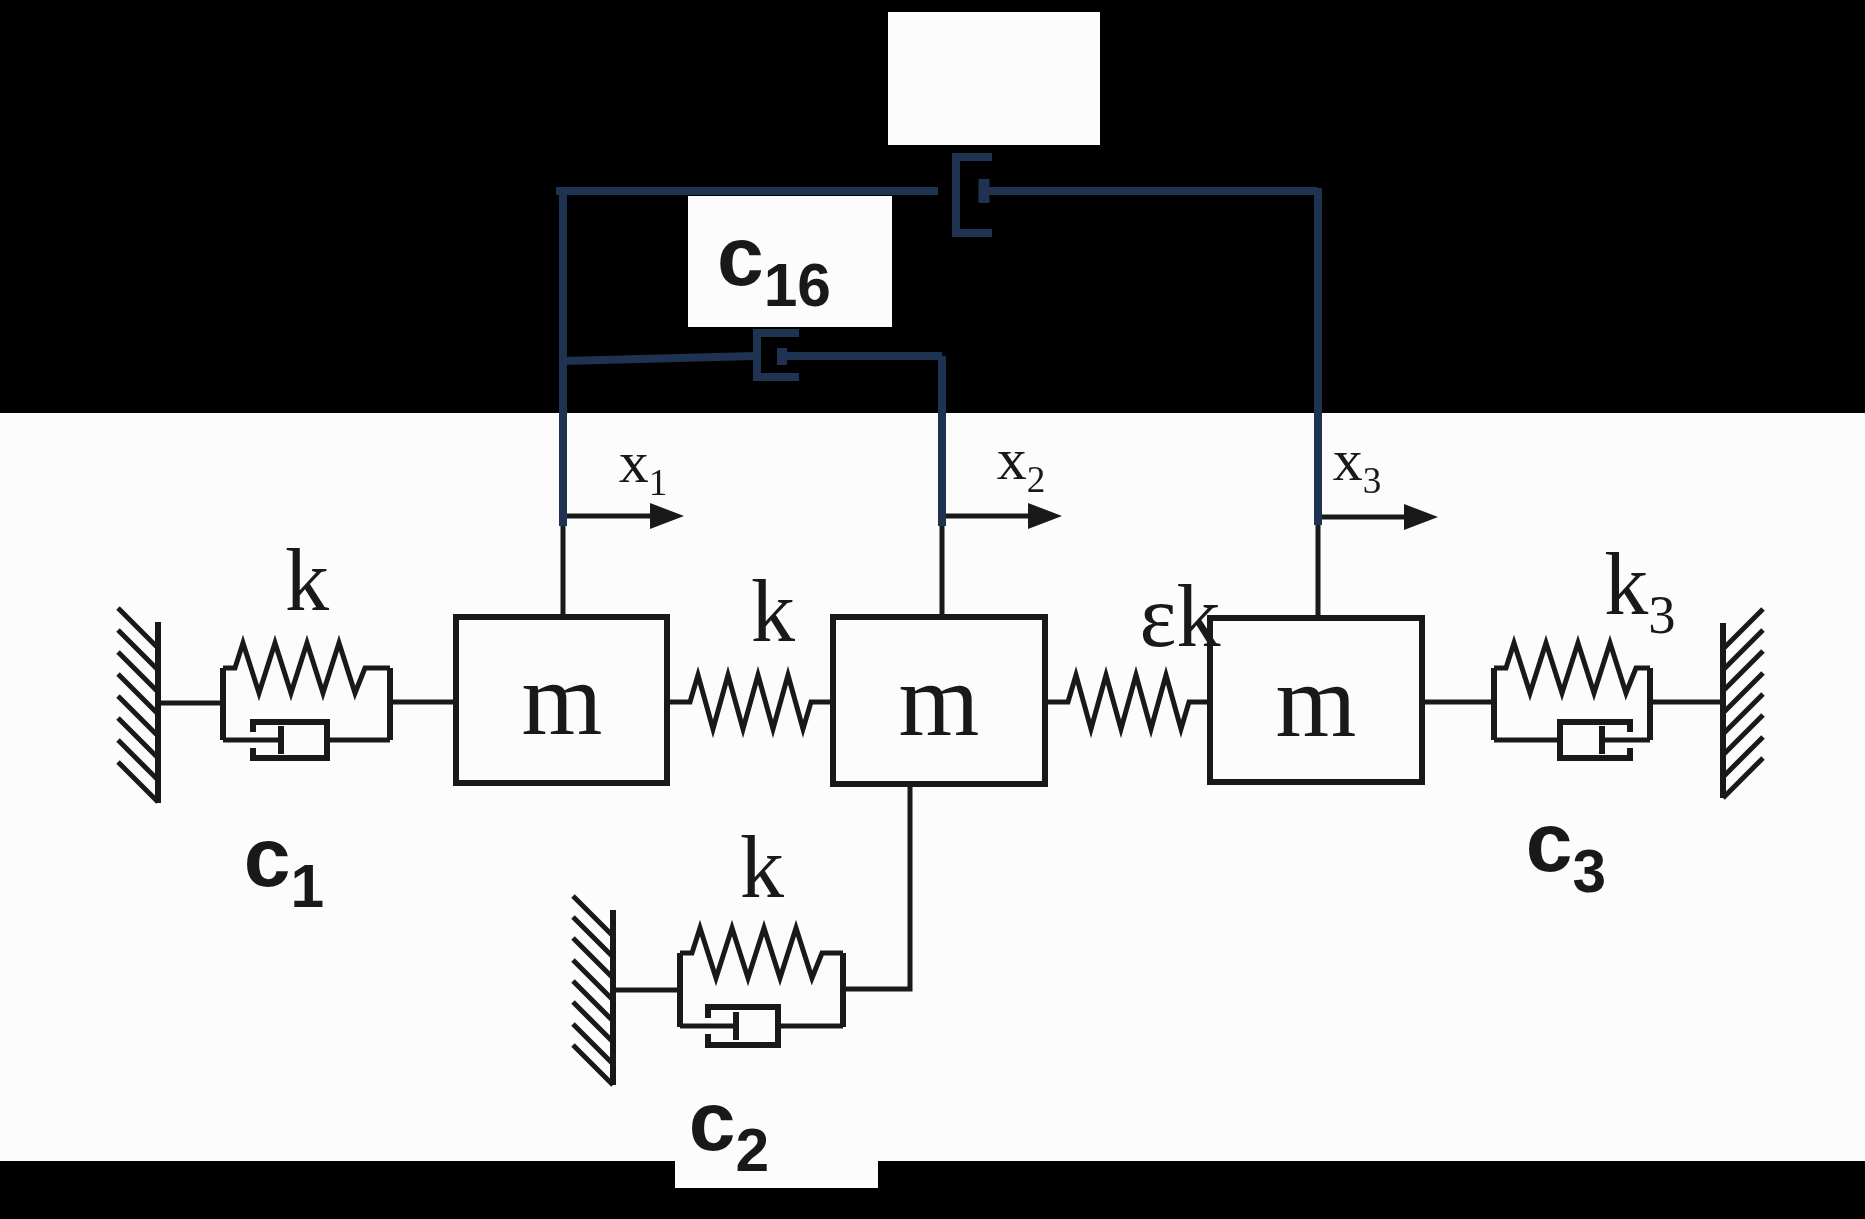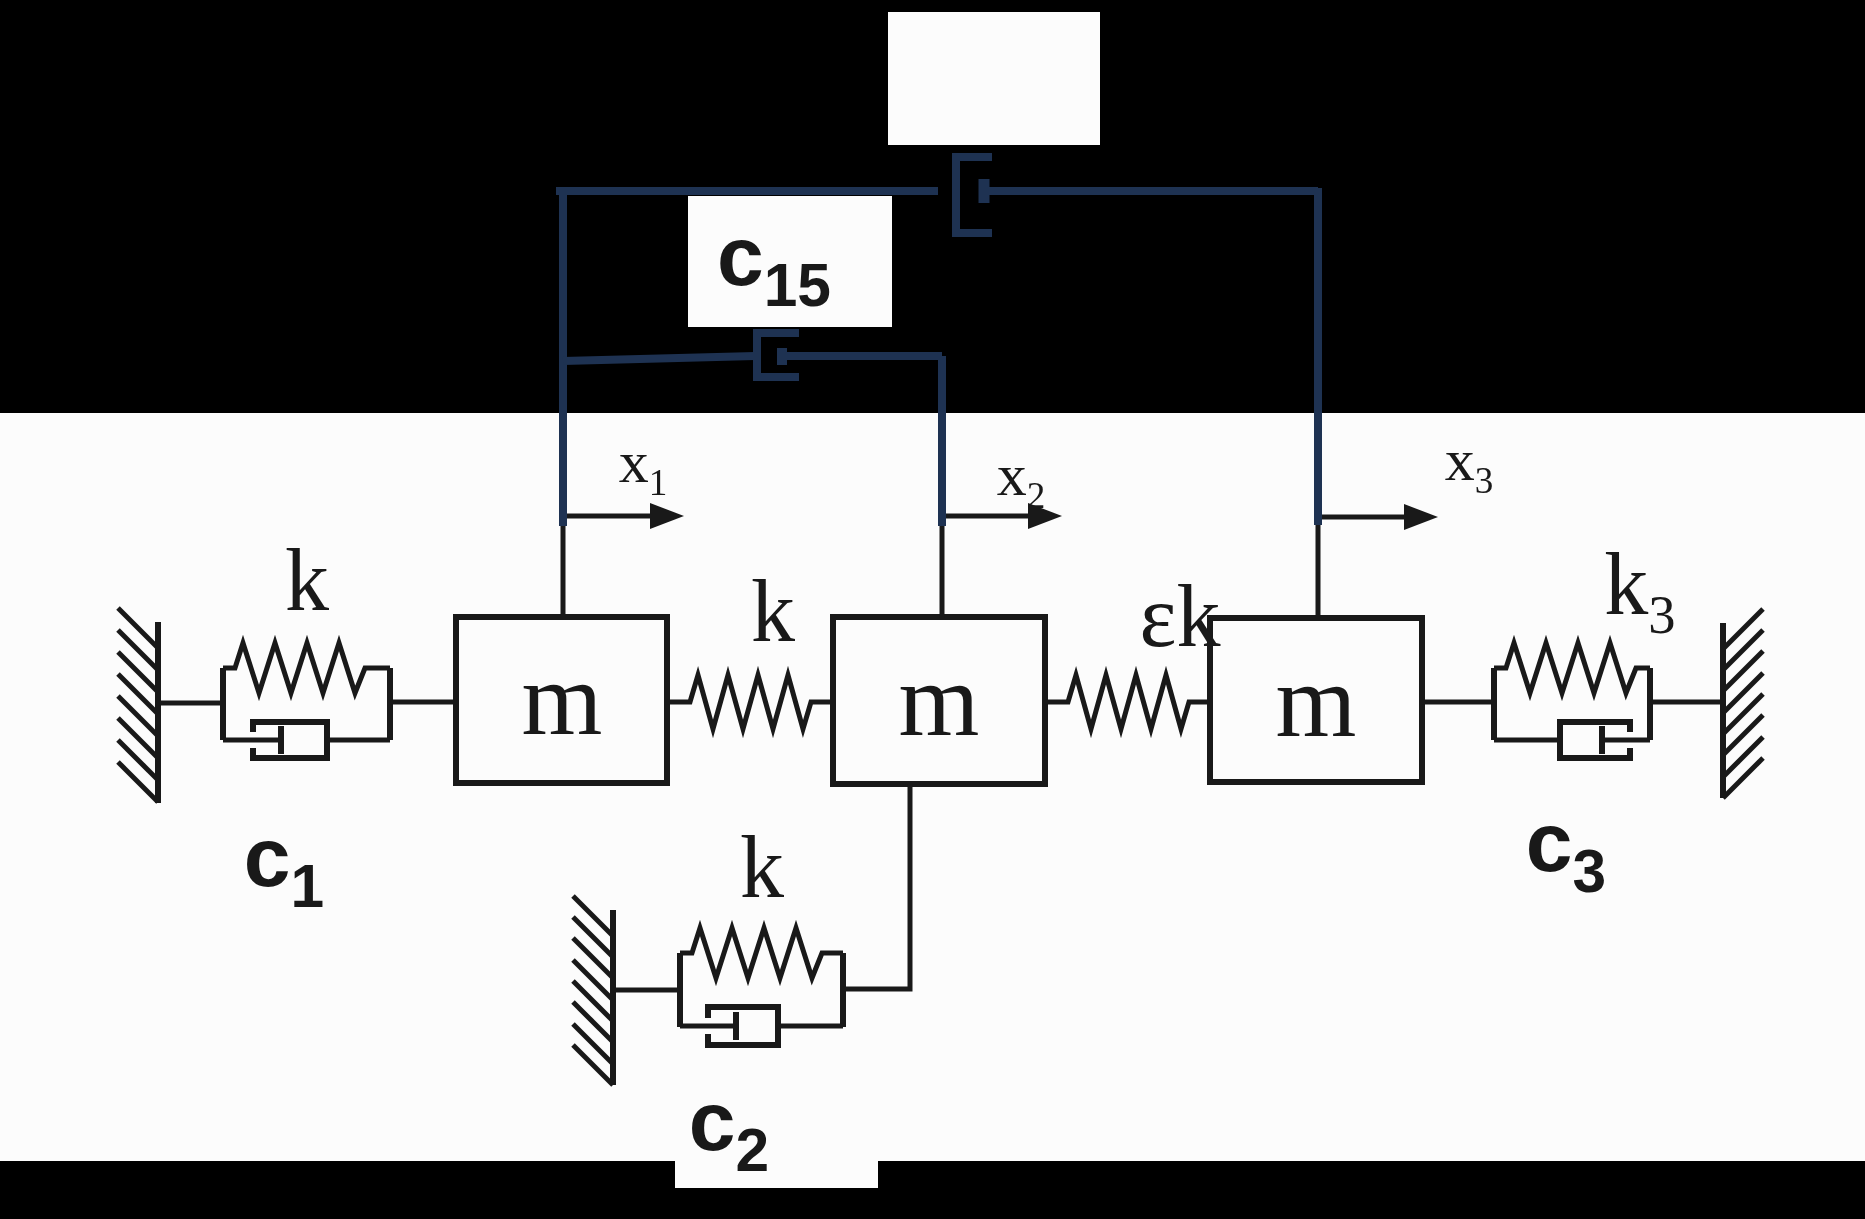--- a/index.html
+++ b/index.html
@@ -174,21 +174,21 @@
   <div class="lbl serif fs-k" style="left:773px;top:612px;"><span>k</span></div>
   <div class="lbl serif fs-k" style="left:1180px;top:617px;"><span>εk</span></div>
   <div class="lbl serif fs-k" style="left:1640px;top:592px;"><span>k</span><sub>3</sub></div>
   <div class="lbl serif fs-k" style="left:762px;top:868px;"><span>k</span></div>
 
   <div class="lbl serif fs-m" style="left:562px;top:699px;"><span>m</span></div>
   <div class="lbl serif fs-m" style="left:939px;top:700px;"><span>m</span></div>
   <div class="lbl serif fs-m" style="left:1316px;top:701px;"><span>m</span></div>
 
   <div class="lbl serif fs-x" style="left:643px;top:467px;"><span>x</span><sub>1</sub></div>
-  <div class="lbl serif fs-x" style="left:1021px;top:480px;"><span>x</span><sub>2</sub></div>
-  <div class="lbl serif fs-x" style="left:1469px;top:465px;"><span>x</span><sub>3</sub></div>
+  <div class="lbl serif fs-x" style="left:1021px;top:464px;"><span>x</span><sub>2</sub></div>
+  <div class="lbl serif fs-x" style="left:1357px;top:465px;"><span>x</span><sub>3</sub></div>
 
   <div class="lbl sans fs-c" style="left:284px;top:866px;"><span>c</span><sub>1</sub></div>
   <div class="lbl sans fs-c" style="left:729px;top:1130px;"><span>c</span><sub>2</sub></div>
   <div class="lbl sans fs-c" style="left:1566px;top:851px;"><span>c</span><sub>3</sub></div>
-  <div class="lbl sans fs-c" style="left:774px;top:265px;"><span>c</span><sub>15</sub></div>
+  <div class="lbl sans fs-c" style="left:774px;top:265px;"><span>c</span><sub>16</sub></div>
 
 </div>
 
 </body></html>

